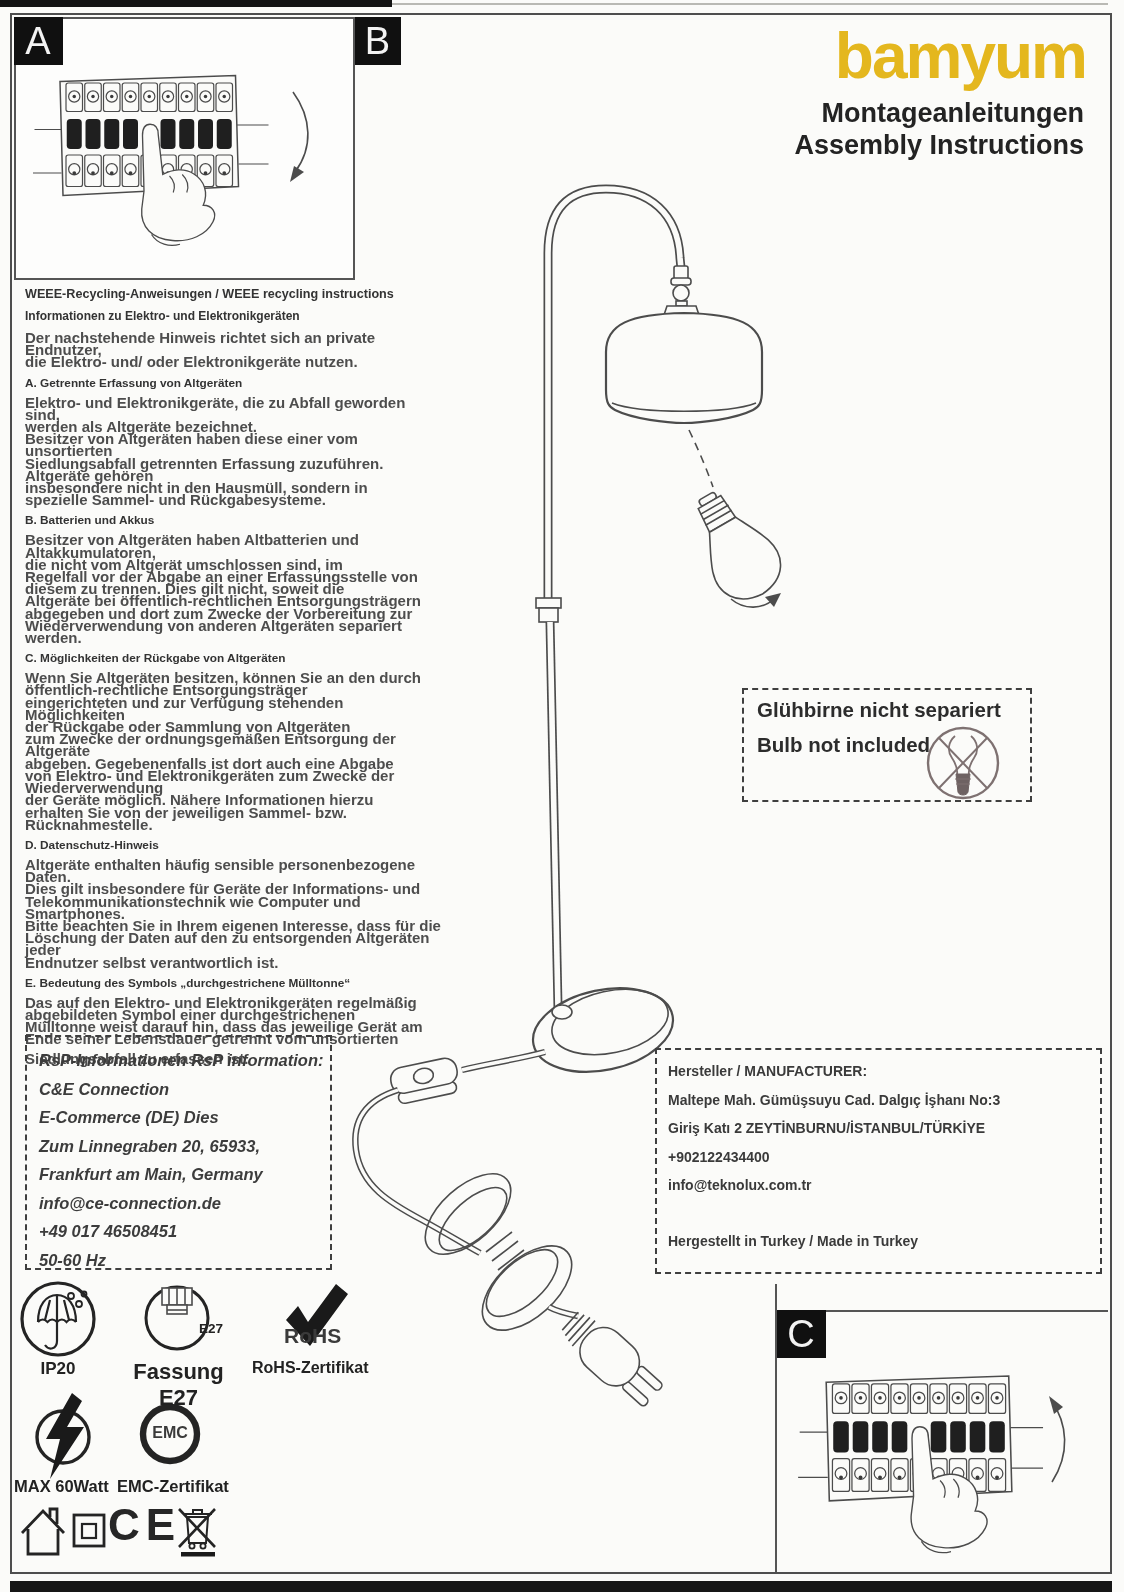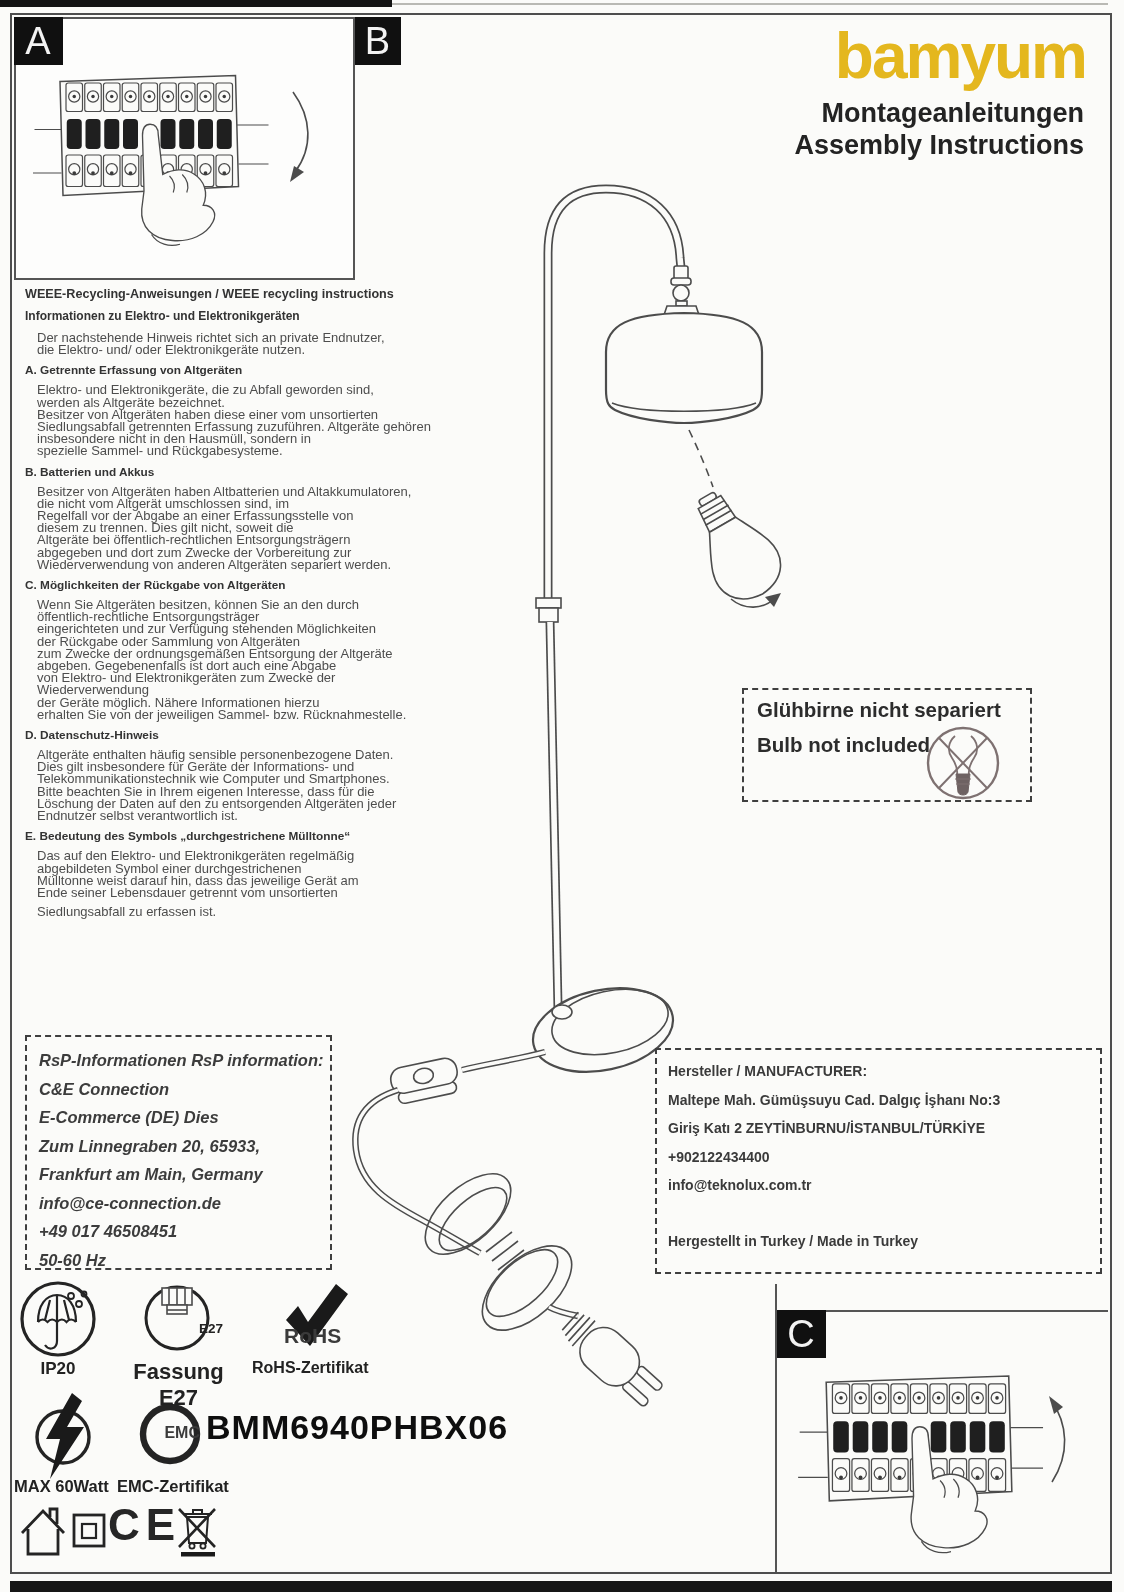--- a/index.html
+++ b/index.html
@@ -20,41 +20,41 @@
   .cbox-vline{left:775px;top:1284px;width:2px;height:288px;background:#555;}
   .cbox-hline{left:826px;top:1310px;width:282px;height:2px;background:#555;}
   
   .brand{right:38px;top:20px;font-size:64px;line-height:72px;font-weight:800;color:#e4b71e;letter-spacing:-2px;}
   .titles{right:40px;top:97px;text-align:right;font-size:27px;line-height:32px;font-weight:700;color:#232323;}
   
   .weee{left:25px;top:287px;width:418px;color:#4d4d4d;}
   .weee-title{font-size:12.6px;font-weight:700;color:#333;margin:0 0 8px;}
   .weee-sub{font-size:12px;font-weight:700;color:#333;margin:0 0 9px;}
   .weee-head{font-size:11.8px;font-weight:700;color:#333;margin:6px 0 7px;}
-  .weee-body{font-size:13px;line-height:12.2px;margin:0 12px 7px;white-space:pre-line;}
+  .weee-body{font-size:15px;line-height:12.2px;margin:0 0 7px;white-space:pre-line;font-weight:bold;}
   
   .dashed{border:2px dashed #3f3f3f;}
   .bulb-note{left:742px;top:688px;width:286px;height:110px;}
   .bulb-note-l1{left:757px;top:698px;font-size:20.5px;font-weight:600;color:#2c2c2c;}
   .bulb-note-l2{left:757px;top:733px;font-size:20.5px;font-weight:600;color:#2c2c2c;}
   .rsp-box{left:25px;top:1035px;width:303px;height:231px;}
   .rsp-text{left:39px;top:1046px;font-size:16.5px;font-weight:600;line-height:28.5px;color:#3c3c3c;font-style:italic;}
   .rsp-freq{}
   .mfr-box{left:655px;top:1048px;width:443px;height:222px;}
   .mfr-text{left:668px;top:1057px;font-size:14px;font-weight:700;line-height:28.6px;color:#3a3a3a;white-space:nowrap;}
   .mfr-made{margin-top:27px;}
   
   .cert{font-weight:700;color:#222;}
   .lbl-ip20{left:24px;top:1359px;width:68px;text-align:center;font-size:17px;}
   .e27-in{left:147px;top:1321px;width:60px;text-align:center;font-size:13.5px;padding-left:34px;}
   .lbl-fassung{left:121px;top:1359px;width:115px;text-align:center;font-size:22px;}
   .rohs-word{left:284px;top:1324px;font-size:21px;font-weight:800;}
   .lbl-rohs{left:252px;top:1359px;font-size:16px;}
   .lbl-max{left:14px;top:1477px;font-size:16.5px;}
-  .emc-in{left:140px;top:1424px;width:60px;text-align:right;font-size:16px;font-weight:800;}
+  .emc-in{left:140px;top:1424px;width:60px;text-align:center;font-size:16px;font-weight:800;}
   .lbl-emc{left:117px;top:1477px;font-size:16.5px;}
   .code{left:206px;top:1408px;font-size:34px;font-weight:700;color:#0e0e0e;letter-spacing:1px;}
   .ce-text{left:108px;top:1500px;font-size:44px;font-weight:800;letter-spacing:6px;color:#262626;}
   
   svg{position:absolute;left:0;top:0;pointer-events:none;}
   .ln{fill:#fbfbf9;stroke:#4c4c4c;stroke-width:1.6;}
   .ln2{fill:none;stroke:#4c4c4c;stroke-width:1.6;}
   .s1{fill:none;stroke:#4c4c4c;stroke-width:9;}
   .s2{fill:none;stroke:#fbfbf9;stroke-width:5.6;}
   .c1{fill:none;stroke:#4c4c4c;stroke-width:6.4;}
@@ -309,16 +309,15 @@
   </div>
 
   <div class="abs cert lbl-ip20">IP20</div>
   <div class="abs cert e27-in">E27</div>
   <div class="abs cert lbl-fassung">Fassung E27</div>
   <div class="abs rohs-word">RoHS</div>
   <div class="abs cert lbl-rohs">RoHS-Zertifikat</div>
   <div class="abs cert lbl-max">MAX 60Watt</div>
   <div class="abs emc-in">EMC</div>
   <div class="abs cert lbl-emc">EMC-Zertifikat</div>
-  <div class="abs code">BMM6940PHBX06</div>
   <div class="abs ce-text">CE</div>
 
 </div>
 
 </body></html>

